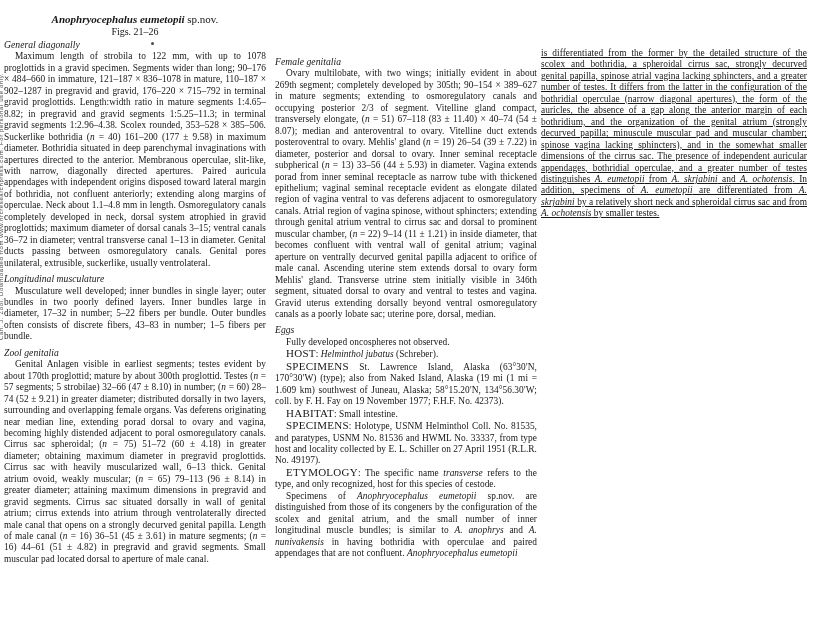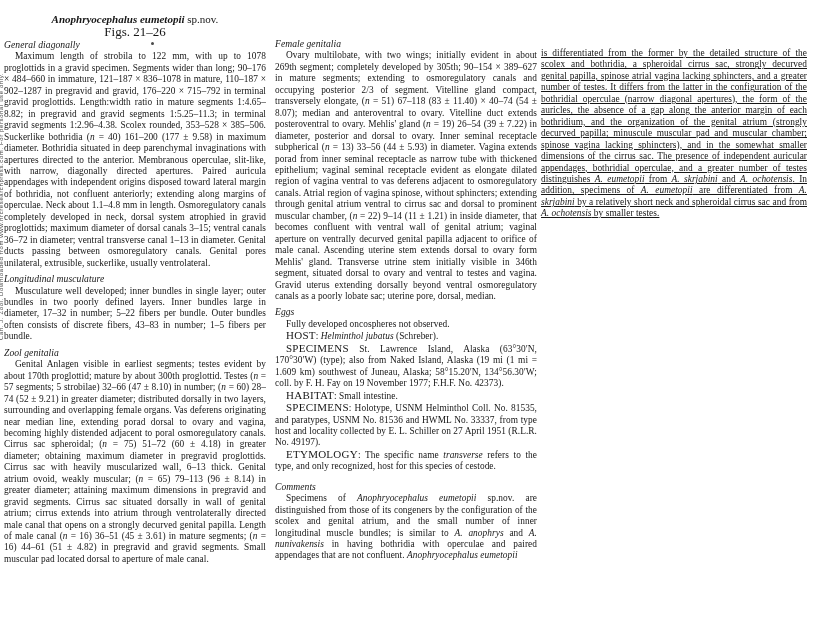--- a/index.html
+++ b/index.html
@@ -23,31 +23,31 @@
   .col h4 {
     margin: 4px 0 1px 0;
     font-style: italic;
     font-weight: normal;
     font-size: 9.6px;
     text-align: left;
   }
   .col h4.first { margin-top: 0; }
   .col h4.gap-above { margin-top: 8px; }
   #col-left  { left: 4px;   top: 39px; width: 262px; }
-  #col-mid   { left: 275px; top: 38px; width: 262px; }
+  #col-mid   { left: 275px; top: 56px; width: 262px; }
   #col-right { left: 541px; top: 48px; width: 266px; }
   #title-block {
     position: absolute;
     left: 4px; top: 13px; width: 262px;
     text-align: center;
     line-height: 12.5px;
   }
   #title-line1 { font-size: 11px; text-align: center; }
   .species-bold { font-weight: bold; font-style: italic; }
-  #title-line2 { font-size: 13px; }
+  #title-line2 { font-size: 10px; }
   .sc { font-size: 11px; letter-spacing: 0.25px; }
   #watermark {
     position: absolute;
     left: -2px; top: 28px;
     height: 312px; width: 11px;
     writing-mode: vertical-rl;
     transform: rotate(180deg);
     font-size: 6px;
     letter-spacing: 0.6px;
     color: #2c2c2c;
@@ -90,21 +90,20 @@
   <div class="col" id="col-mid">
     <h4 class="first">Female genitalia</h4>
     <p>Ovary multilobate, with two wings; initially evident in about 269th segment; completely developed by 305th; 90–154 × 389–627 in mature segments; extending to osmoregulatory canals and occupying posterior 2/3 of segment. Vitelline gland compact, transversely elongate, (<i>n</i> = 51) 67–118 (83 ± 11.40) × 40–74 (54 ± 8.07); median and anteroventral to ovary. Vitelline duct extends posteroventral to ovary. Mehlis' gland (<i>n</i> = 19) 26–54 (39 ± 7.22) in diameter, posterior and dorsal to ovary. Inner seminal receptacle subpherical (<i>n</i> = 13) 33–56 (44 ± 5.93) in diameter. Vagina extends porad from inner seminal receptacle as narrow tube with thickened epithelium; vaginal seminal receptacle evident as elongate dilated region of vagina ventral to vas deferens adjacent to osmoregulatory canals. Atrial region of vagina spinose, without sphincters; extending through genital atrium ventral to cirrus sac and dorsal to prominent muscular chamber, (<i>n</i> = 22) 9–14 (11 ± 1.21) in inside diameter, that becomes confluent with ventral wall of genital atrium; vaginal aperture on ventrally decurved genital papilla adjacent to orifice of male canal. Ascending uterine stem extends dorsal to ovary form Mehlis' gland. Transverse utrine stem initially visible in 346th segment, situated dorsal to ovary and ventral to testes and vagina. Gravid uterus extending dorsally beyond ventral osmoregulatory canals as a poorly lobate sac; uterine pore, dorsal, median.</p>
     <h4>Eggs</h4>
     <p>Fully developed oncospheres not observed.</p>
     <p><span class="sc">HOST</span>: <i>Helminthol jubatus</i> (Schreber).</p>
     <p><span class="sc">SPECIMENS</span> St. Lawrence Island, Alaska (63°30′N, 170°30′W) (type); also from Naked Island, Alaska (19 mi (1 mi = 1.609 km) southwest of Juneau, Alaska; 58°15.20′N, 134°56.30′W; coll. by F. H. Fay on 19 November 1977; F.H.F. No. 42373).</p>
     <p><span class="sc">HABITAT</span>: Small intestine.</p>
     <p><span class="sc">SPECIMENS</span>: Holotype, USNM Helminthol Coll. No. 81535, and paratypes, USNM No. 81536 and HWML No. 33337, from type host and locality collected by E. L. Schiller on 27 April 1951 (R.L.R. No. 49197).</p>
     <p><span class="sc">ETYMOLOGY</span>: The specific name <i>transverse</i> refers to the type, and only recognized, host for this species of cestode.</p>
-    <h4 class="gap-above">Comments</h4>
     <p>Specimens of <i>Anophryocephalus eumetopii</i> sp.nov. are distinguished from those of its congeners by the configuration of the scolex and genital atrium, and the small number of inner longitudinal muscle bundles; is similar to <i>A. anophrys</i> and <i>A. nunivakensis</i> in having bothridia with operculae and paired appendages that are not confluent. <i>Anophryocephalus eumetopii</i></p>
   </div>
 
   <div class="col" id="col-right">
     <p class="noindent">is differentiated from the former by the detailed structure of the scolex and bothridia, a spheroidal cirrus sac, strongly decurved genital papilla, spinose atrial vagina lacking sphincters, and a greater number of testes. It differs from the latter in the configuration of the bothridial operculae (narrow diagonal apertures), the form of the auricles, the absence of a gap along the anterior margin of each bothridium, and the organization of the genital atrium (strongly decurved papilla; minuscule muscular pad and muscular chamber; spinose vagina lacking sphincters), and in the somewhat smaller dimensions of the cirrus sac. The presence of independent auricular appendages, bothridial operculae, and a greater number of testes distinguishes <i>A. eumetopii</i> from <i>A. skrjabini</i> and <i>A. ochotensis</i>. In addition, specimens of <i>A. eumetopii</i> are differentiated from <i>A. skrjabini</i> by a relatively short neck and spheroidal cirrus sac and from <i>A. ochotensis</i> by smaller testes.</p>
   </div>
 
 </div>
 
 </body></html>

